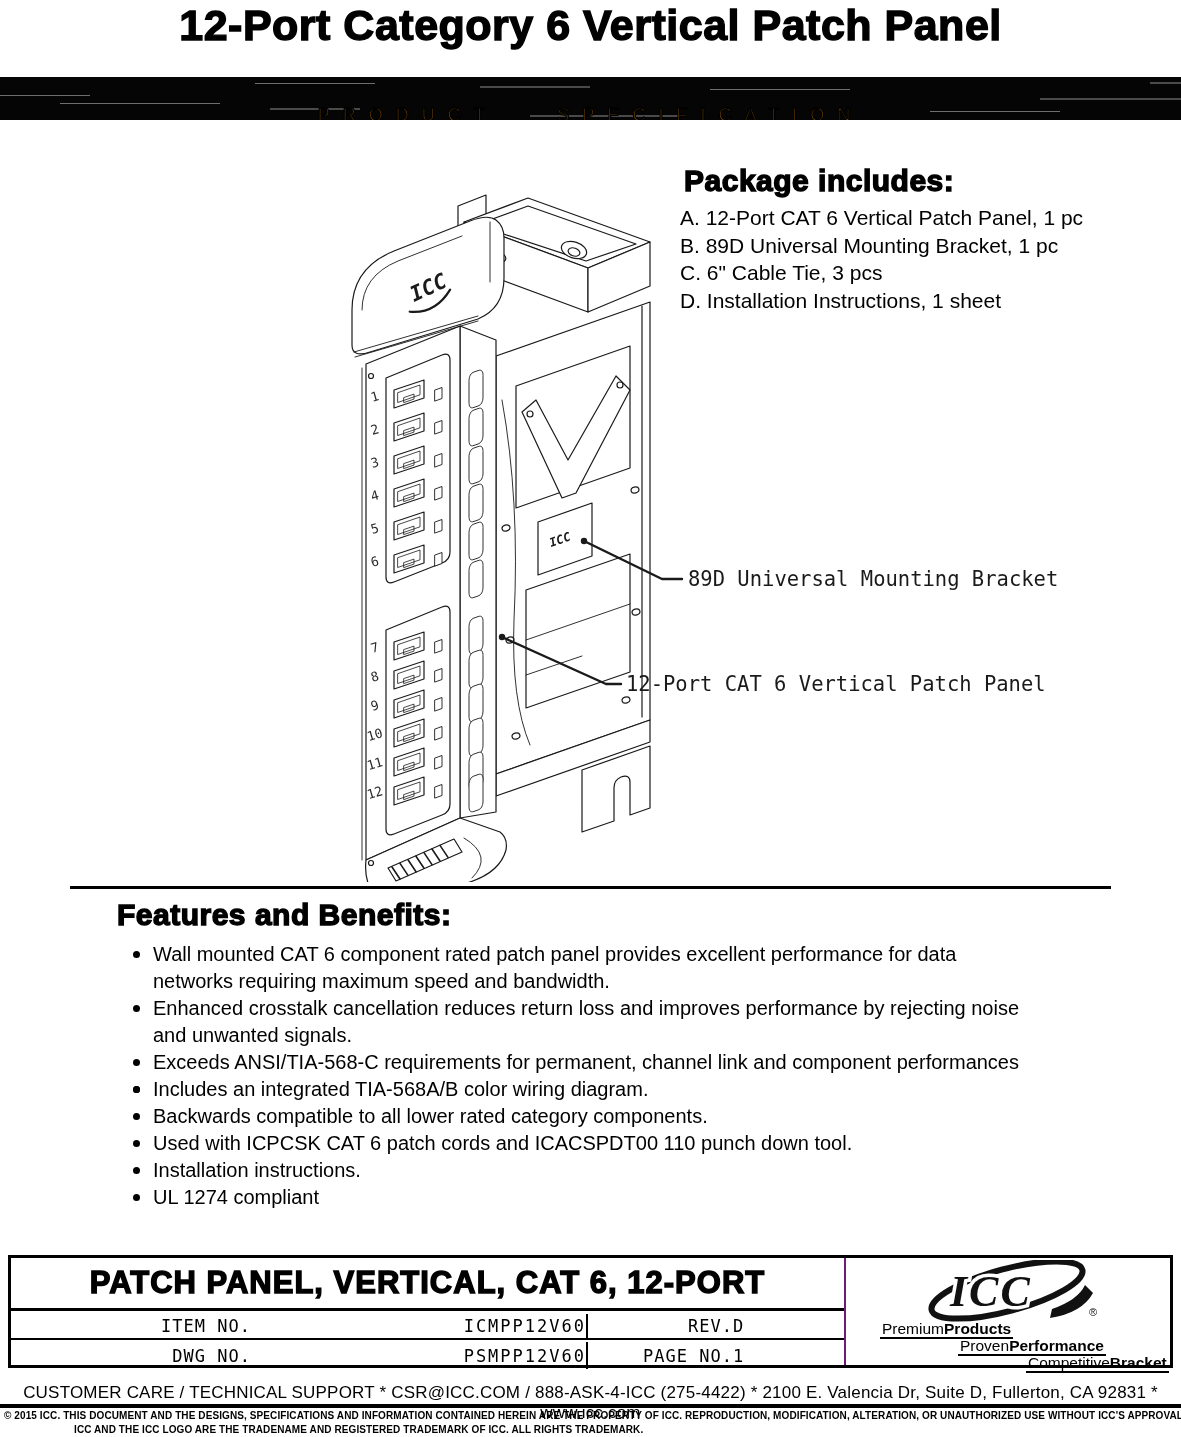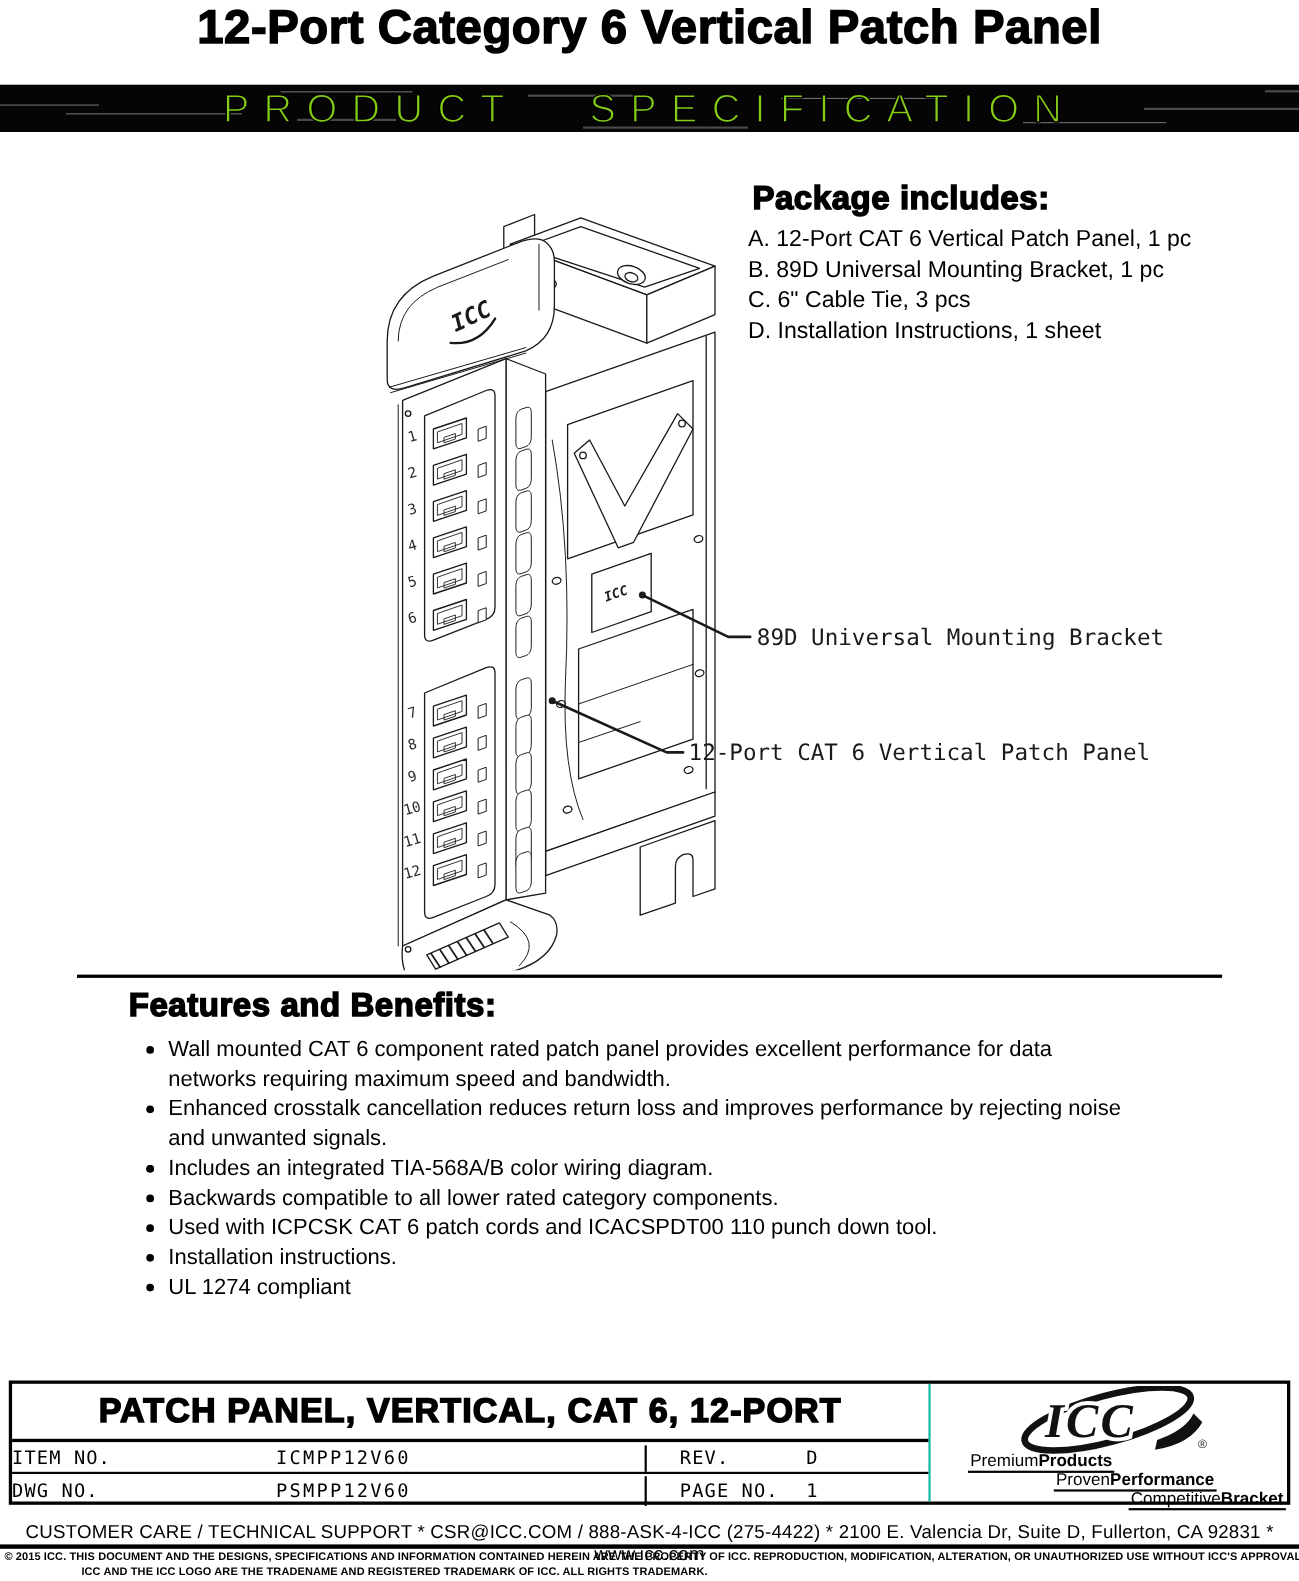--- a/index.html
+++ b/index.html
@@ -26,24 +26,24 @@
     line-height: 50px;
   }
 
   
   .banner {
     top: 77px; left: 0; width: 1181px; height: 43px;
     background: #050505;
     overflow: hidden;
   }
   .banner-text {
-    position: absolute; top: 0; left: 0; width: 100%;
+    position: absolute; top: 16px; left: 0; width: 100%;
     line-height: 44px; text-align: center;
-    font-size: 36px; font-weight: normal;
-    color: #84cc16;
+    font-size: 18px; font-weight: normal;
+    color: #a16207;
     -webkit-text-stroke: 1.3px #000;
     letter-spacing: 13px; word-spacing: 42px;
   }
   .streak { position: absolute; background: #4a4a4a; height: 2px; }
   .streak.lt { background: #6e6e6e; height: 1px; }
 
   
   .package { top: 164px; left: 664px; width: 512px; z-index: 5; }
   .package-heading { font-size: 30px; line-height: 34px; margin-left: 20px; }
   .package-items { margin-top: 6px; margin-left: 16px; }
@@ -63,21 +63,21 @@
     width: 7px; height: 7px; border-radius: 50%;
     background: #000;
   }
 
   
   .tblock {
     top: 1255px; left: 8px; width: 1165px; height: 113px;
     border: 3px solid #000;
     background: #fff;
   }
-  .tblock-left { position: absolute; left: 0; top: 0; width: 835px; height: 100%; border-right: 2px solid #14b8a6; }
+  .tblock-left { position: absolute; left: 0; top: 0; width: 835px; height: 100%; border-right: 2px solid #701a75; text-align: right; }
   .tblock-title-row { position: absolute; left: 0; top: 0; width: 100%; height: 53px; border-bottom: 3px solid #000;
     display: flex; align-items: center; justify-content: center; }
   .tblock-title { font-size: 31px; letter-spacing: 1px; }
   .tb-row { position: absolute; left: 0; width: 100%; height: 27px; display: flex; align-items: center;
     font-family: "DejaVu Sans Mono", monospace; font-size: 17px; }
   .tb-row-1 { top: 56px; border-bottom: 2px solid #000; height: 26px; }
   .tb-row-2 { top: 84px; }
   .tb-label { width: 240px; letter-spacing: 1px; }
   .tb-value { width: 335px; letter-spacing: 2px; }
   .tb-div { width: 0; height: 100%; border-left: 2px solid #000; }
@@ -269,20 +269,21 @@
     <path d="M172,477 L276,524 L291,524" stroke-width="2.4"></path>
     <text class="cad" x="296" y="531" font-size="20.5" fill="#1a1a1a" stroke="none">12-Port CAT 6 Vertical Patch Panel</text>
   </g>
 </svg>
 
 <div class="abs rule-features"></div>
 <div class="abs features-heading heavy">Features and Benefits:</div>
 <div class="abs features-list">
   <div class="feature-item"><span class="bullet-dot"></span><span>Wall mounted CAT 6 component rated patch panel provides excellent performance for data networks requiring maximum speed and bandwidth.</span></div>
   <div class="feature-item"><span class="bullet-dot"></span><span>Enhanced crosstalk cancellation reduces return loss and improves performance by rejecting noise and unwanted signals.</span></div>
+  <div class="feature-item"><span class="bullet-dot"></span><span>Exceeds ANSI/TIA-568-C requirements for permanent, channel link and component performances</span></div>
   <div class="feature-item"><span class="bullet-dot"></span></div>
   <div class="feature-item"><span class="bullet-dot"></span><span>Includes an integrated TIA-568A/B color wiring diagram.</span></div>
   <div class="feature-item"><span class="bullet-dot"></span><span>Backwards compatible to all lower rated category components.</span></div>
   <div class="feature-item"><span class="bullet-dot"></span><span>Used with ICPCSK CAT 6 patch cords and ICACSPDT00 110 punch down tool.</span></div>
   <div class="feature-item"><span class="bullet-dot"></span><span>Installation instructions.</span></div>
   <div class="feature-item"><span class="bullet-dot"></span><span>UL 1274 compliant</span></div>
 </div>
 
 <div class="abs tblock">
   <div class="tblock-left">

